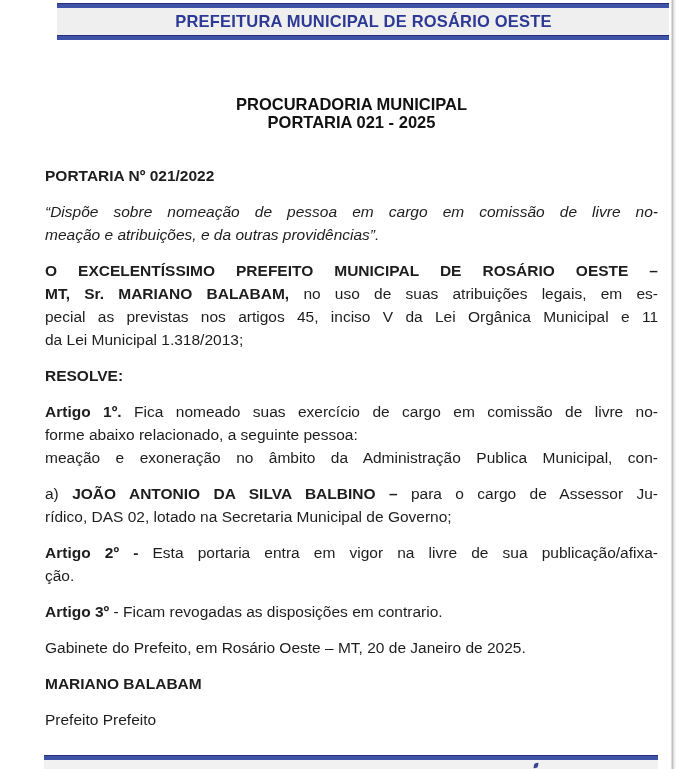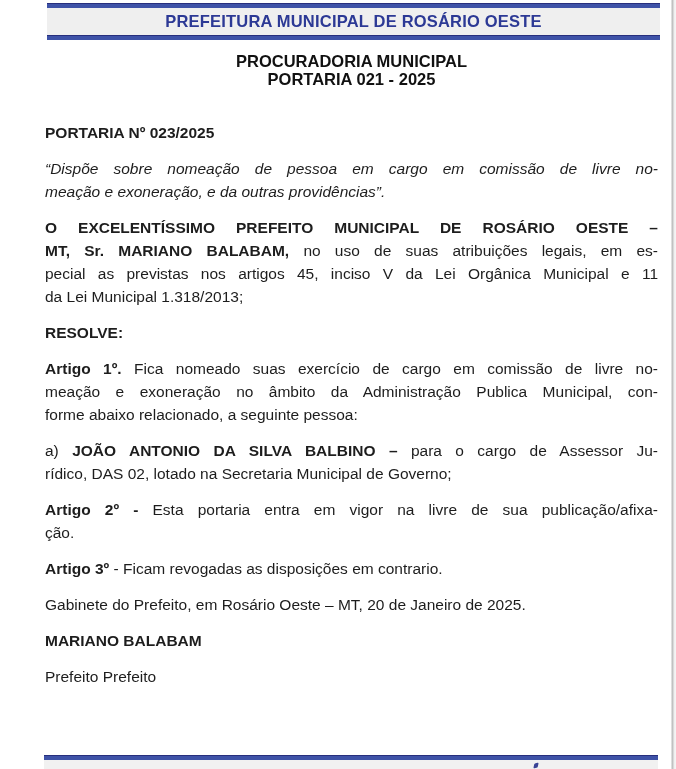--- a/index.html
+++ b/index.html
@@ -10,37 +10,37 @@
     font-family:"Liberation Sans", sans-serif;
     color:#1d1d1d;
     overflow:hidden;
   }
   
   .page-edge-right {
     position:absolute; top:0; right:0; width:7px; height:100%;
     background:linear-gradient(to right,#ffffff 0px,#ffffff 2px,#bcbcbc 3px,#c6c6c6 4px,#eeeeee 5px,#f6f6f6 100%);
   }
   
-  .banner { position:absolute; left:47px; top:3px; width:613px; }
+  .banner { position:absolute; left:57px; top:3px; width:613px; }
   .rule {
     height:4px; background:#3e52a7; border-top:1px solid #272f7d;
   }
   .banner-inner {
     background:#efefef;
     text-align:center;
     padding:4px 0 4px 0;
   }
   .banner-title {
     color:#2c3995; font-weight:bold; font-size:16.5px; line-height:18px;
     letter-spacing:0.2px;
   }
   .content { padding:0 18px 0 45px; }
   .subheader {
     padding-top:52px; 
-    text-align:center; font-weight:bold; font-size:16.5px; line-height:18px; color:#111111;
+    text-align:center; font-weight:bold; font-size:16.5px; line-height:18px; color:#111111;margin-top:43px;
   }
   .doc-body {
     margin-top:33px;
     font-size:15.5px; line-height:23px;
   }
   .para { margin:0 0 13px 0; }
   .line { text-align:justify; }
   .line.fill { text-align-last:justify; -moz-text-align-last:justify; }
   .seg.b { font-weight:bold; }
   .seg.i { font-style:italic; }
@@ -66,39 +66,39 @@
   </div>
 
   <div class="content">
     <div class="subheader">
       <div>PROCURADORIA MUNICIPAL</div>
       <div>PORTARIA 021 - 2025</div>
     </div>
 
     <div class="doc-body">
         <div class="para">
-          <div class="line"><span class="seg b">PORTARIA Nº 023/2025</span></div>
+          <div class="line"><span class="seg b">PORTARIA Nº 021/2022</span></div>
         </div>
         <div class="para">
           <div class="line fill"><span class="seg i">“Dispõe sobre nomeação de pessoa em cargo em comissão de livre no-</span></div>
-          <div class="line"><span class="seg i">meação e exoneração, e da outras providências”.</span></div>
+          <div class="line"><span class="seg i">meação e atribuições, e da outras providências”.</span></div>
         </div>
         <div class="para">
           <div class="line fill"><span class="seg b">O EXCELENTÍSSIMO PREFEITO MUNICIPAL DE ROSÁRIO OESTE –</span></div>
           <div class="line fill"><span class="seg b">MT, Sr. MARIANO BALABAM,</span><span class="seg"> no uso de suas atribuições legais, em es-</span></div>
           <div class="line fill"><span class="seg">pecial as previstas nos artigos 45, inciso V da Lei Orgânica Municipal e 11</span></div>
           <div class="line"><span class="seg">da Lei Municipal 1.318/2013;</span></div>
         </div>
         <div class="para">
           <div class="line"><span class="seg b">RESOLVE:</span></div>
         </div>
         <div class="para">
           <div class="line fill"><span class="seg b">Artigo 1º.</span><span class="seg"> Fica nomeado suas exercício de cargo em comissão de livre no-</span></div>
+          <div class="line"><span class="seg">forme abaixo relacionado, a seguinte pessoa:</span></div>
           <div class="line fill"><span class="seg">meação e exoneração no âmbito da Administração Publica Municipal, con-</span></div>
-          <div class="line"><span class="seg">forme abaixo relacionado, a seguinte pessoa:</span></div>
         </div>
         <div class="para">
           <div class="line fill"><span class="seg">a) </span><span class="seg b">JOÃO ANTONIO DA SILVA BALBINO –</span><span class="seg"> para o cargo de Assessor Ju-</span></div>
           <div class="line"><span class="seg">rídico, DAS 02, lotado na Secretaria Municipal de Governo;</span></div>
         </div>
         <div class="para">
           <div class="line fill"><span class="seg b">Artigo 2º -</span><span class="seg"> Esta portaria entra em vigor na livre de sua publicação/afixa-</span></div>
           <div class="line"><span class="seg">ção.</span></div>
         </div>
         <div class="para">

